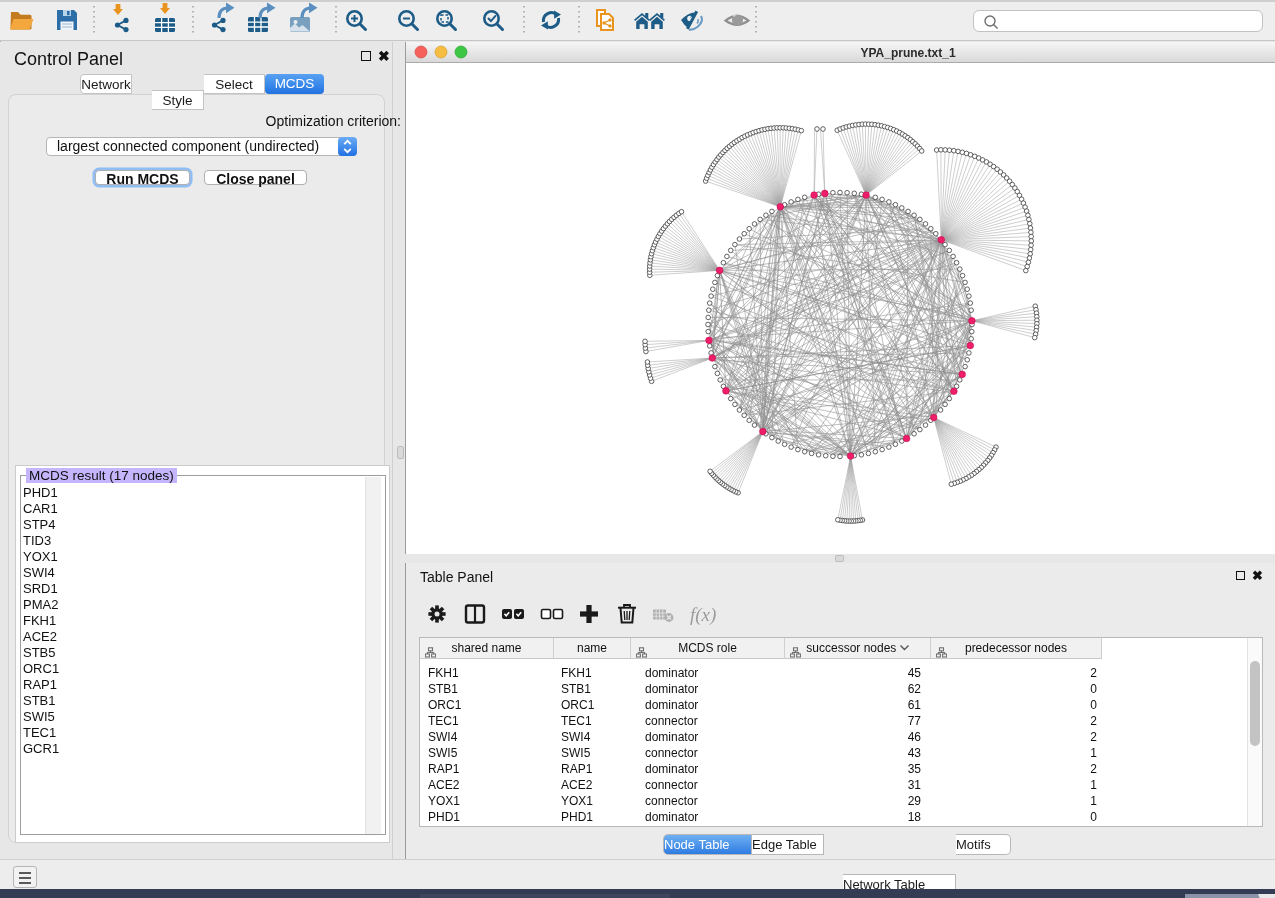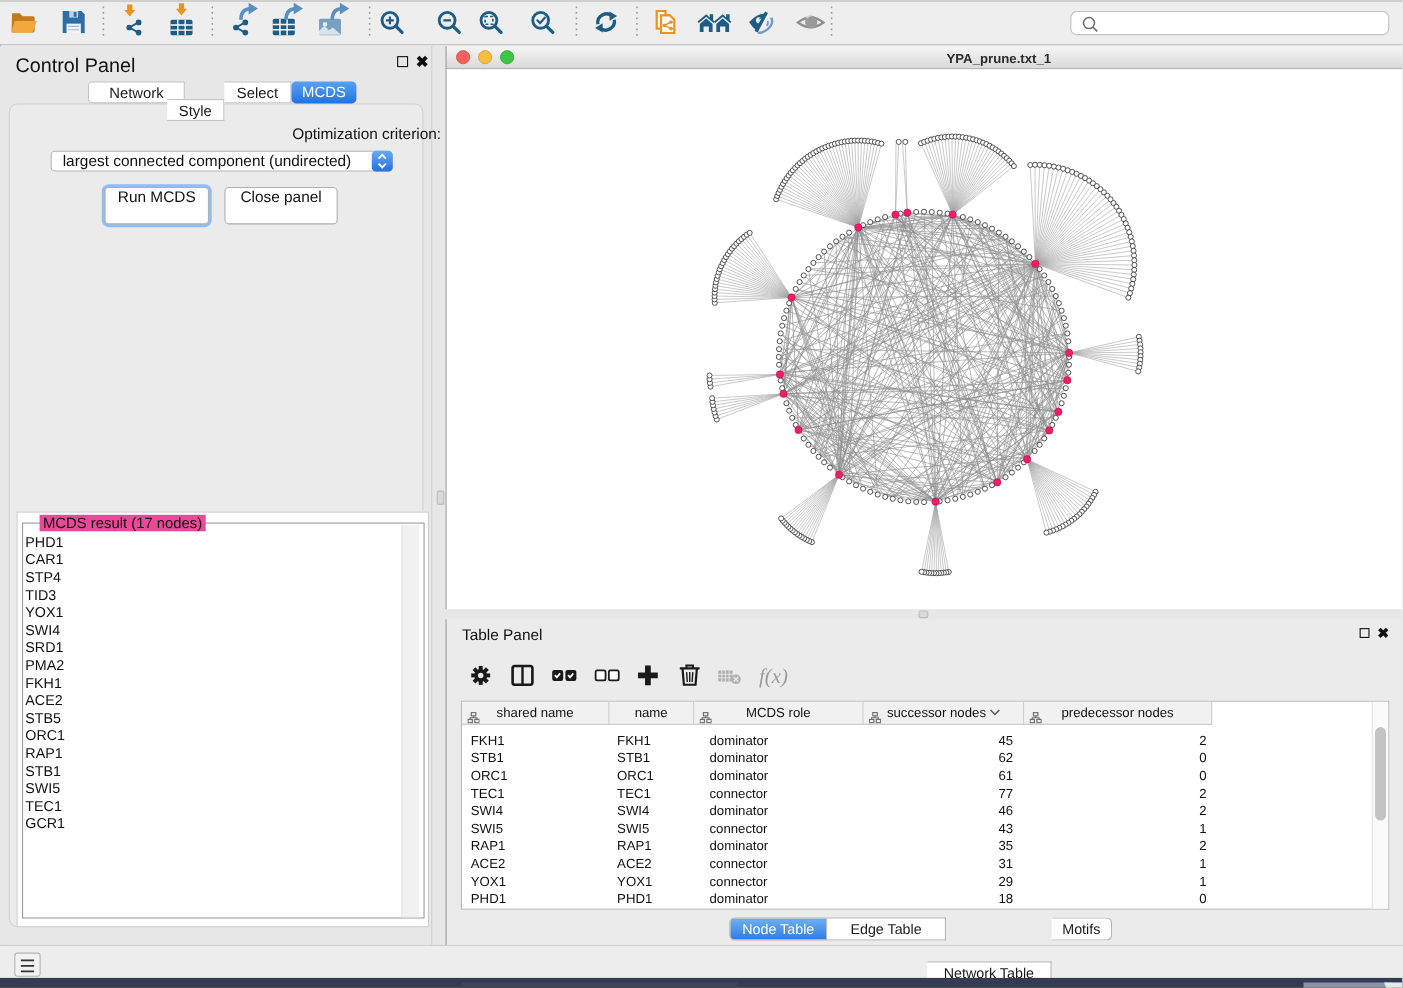--- a/index.html
+++ b/index.html
@@ -5,34 +5,34 @@
 .abs { position:absolute; }
 #topline { left:0; top:0; width:1275px; height:2px; background:#cfcfcf; }
 #toolbar { left:0; top:2px; width:1275px; height:39px; background:#eeeeee; border-bottom:1px solid #c6c6c6; }
 #search { left:973px; top:10px; width:290px; height:22px; background:#fff; border:1px solid #c2c2c2; border-radius:6px; }
 #leftpanel { left:0; top:42px; width:393px; height:817px; background:#e7e7e7; border-right:1px solid #d0d0d0; }
 #cp-title { left:14px; top:49px; font-size:18px; color:#111; }
 #cp-max { left:361px; top:51px; width:10px; height:10px; border:1.6px solid #111; }
 #cp-close { left:378px; top:48px; font-size:14px; font-weight:bold; color:#111; }
 #tabs { left:80px; top:74px; height:20px; }
 .tab { position:absolute; top:0; height:20px; line-height:20px; text-align:center; font-size:13.5px; color:#1a1a1a; background:#fff; border:1px solid #c3c3c3; }
-#tab-net { left:0; width:88px; border-radius:4px 0 0 4px; }
+#tab-net { left:0; width:52px; border-radius:4px 0 0 4px; }
 #tab-style { left:72px; width:52px; border-left:none;margin-top:16px; }
 #tab-select { left:124px; width:61px; border-left:none; }
 #tab-mcds { left:185px; width:59px; border:none; border-radius:4px; background:linear-gradient(#58a1f2,#2173e2); color:#fff; }
 #cp-panel { left:8px; top:94px; width:377px; height:749px; background:#ebebeb; border:1px solid #d2d2d2; border-radius:8px; }
 #optlab { left:0px; top:113px; width:401px; text-align:right; font-size:14px; color:#111; }
 #combo { left:46px; top:137px; width:311px; height:19px; background:#fff; border:1px solid #b5b5b5; border-radius:4px; font-size:14px; line-height:17px; padding-left:10px; color:#111; }
 #stepper { left:338px; top:137px; width:19px; height:19px; border-radius:4px; background:linear-gradient(#6cacf6,#2171e4); }
-.btn { position:absolute; height:34px; background:#fff; border:1px solid #b0b0b0; border-radius:4px; font-size:14px; text-align:center; line-height:17px; color:#111; }
+.btn { position:absolute; height:15px; background:#fff; border:1px solid #b0b0b0; border-radius:4px; font-size:14px; text-align:center; line-height:17px; color:#111;font-weight:bold; }
 #runbtn { left:95px; top:170px; width:95px; box-shadow:0 0 0 2.5px rgba(121,178,245,.8); }
 #closebtn { left:204px; top:170px; width:103px; }
 #mcdsbox { left:15px; top:465px; width:375px; height:378px; background:#fff; border:1px solid #cccccc; }
 #fieldset { position:absolute; left:4px; top:9px; width:366px; height:360px; border:1px solid #9d9d9d; }
-#legend { position:absolute; left:15px; top:-8px; background:#ec4899; padding:0 3px; font-size:13.5px; color:#111; }
+#legend { position:absolute; left:5px; top:-8px; background:#c4b5fd; padding:0 3px; font-size:13.5px; color:#111; }
 #mlist { position:absolute; left:7px; top:19px; font-size:13px; color:#111; }
 .mi { height:16px; line-height:16px; }
 #mtrack { position:absolute; right:8px; top:11px; width:16px; height:357px; background:#f1f1f1; border-left:1px solid #e2e2e2; }
 #statusrow { left:0; top:859px; width:1275px; height:30px; background:#ededed; border-top:1px solid #cfcfcf; }
 #hambtn { left:13px; top:866px; width:24px; height:22px; border:1px solid #b5b5b5; border-radius:3px; background:#f2f2f2; }
 #membtn { left:1190px; top:864px; width:75px; height:24px; border:1px solid #b5b5b5; background:#f6f6f6; font-size:12px; color:#111; text-align:center; line-height:22px;margin-top:29px; }
 #wall { left:0; top:889px; width:1275px; height:9px; background:#333c52; }
 #netbar { left:405px; top:42px; width:870px; height:21px; background:linear-gradient(#f6f6f6,#d9d9d9); border-bottom:1px solid #ababab; border-left:1px solid #9b9b9b; }
 #nettitle { left:405px; top:46px; width:1006px; text-align:center; font-size:12px; font-weight:bold; color:#2b2b2b; }
 #canvas { left:405px; top:63px; width:870px; height:491px; background:#fff; border-left:1px solid #9b9b9b; }
@@ -46,23 +46,23 @@
 .th { position:absolute; top:0; height:21px; line-height:21px; border-right:1px solid #cfcfcf; text-align:center; }
 .thi { position:absolute; left:5px; top:5px; }
 #tbody { position:absolute; left:0; top:27px; width:826px; font-size:12px; color:#111; }
 .trow { position:relative; height:16px; line-height:16px; }
 .trow div { position:absolute; top:0; height:16px; }
 .c1 { left:8px; } .c2 { left:141px; } .c3 { left:225px;text-align:center; }
 .c4 { left:365px; width:136px; text-align:right; } .c5 { left:515px; width:162px; text-align:right; }
 #vtrack { position:absolute; right:0; top:0; width:15px; height:188px; background:#fafafa; border-left:1px solid #e3e3e3; }
 #vthumb { position:absolute; left:2px; top:23px; width:10px; height:85px; background:#c3c3c3; border-radius:5px; }
 #btabs { left:663px; top:834px; height:21px; }
-.btab { position:absolute; top:0; height:21px; line-height:20px; font-size:13px; text-align:center; background:#fff; border:1px solid #b7b7b7; color:#1a1a1a; }
+.btab { position:absolute; top:0; height:21px; line-height:20px; font-size:13px; background:#fff; border:1px solid #b7b7b7; color:#1a1a1a; }
 #bt1 { left:0; width:89px; border-radius:5px 0 0 5px; background:linear-gradient(#6fb0f2,#2e7ce2); color:#fff; }
-#bt2 { left:89px; width:108px; border-left:none; }
+#bt2 { left:89px; width:72px; border-left:none; }
 #bt3 { left:180px; width:113px; border-left:none;margin-top:40px; }
 #bt4 { left:293px; width:55px; border-left:none; border-radius:0 5px 5px 0; }
 #vdivh { left:397px; top:446px; width:7px; height:13px; background:#d9d9d9; border:1px solid #bdbdbd; border-radius:2px; }
 #hdivh { left:835px; top:555px; width:9px; height:7px; background:#d9d9d9; border:1px solid #bdbdbd; border-radius:2px; }
 </style></head><body>
 <div class="abs" id="topline"></div>
 <div class="abs" style="left:0;top:2px;width:1px;height:887px;background:#b4a6bd"></div>
 <div class="abs" id="toolbar"></div>
 <svg width="1275" height="42" style="position:absolute;left:0;top:0">
     <line x1="94" y1="6" x2="94" y2="34" stroke="#9a9a9a" stroke-width="1.4" stroke-dasharray="1.6 3.4"></line>

